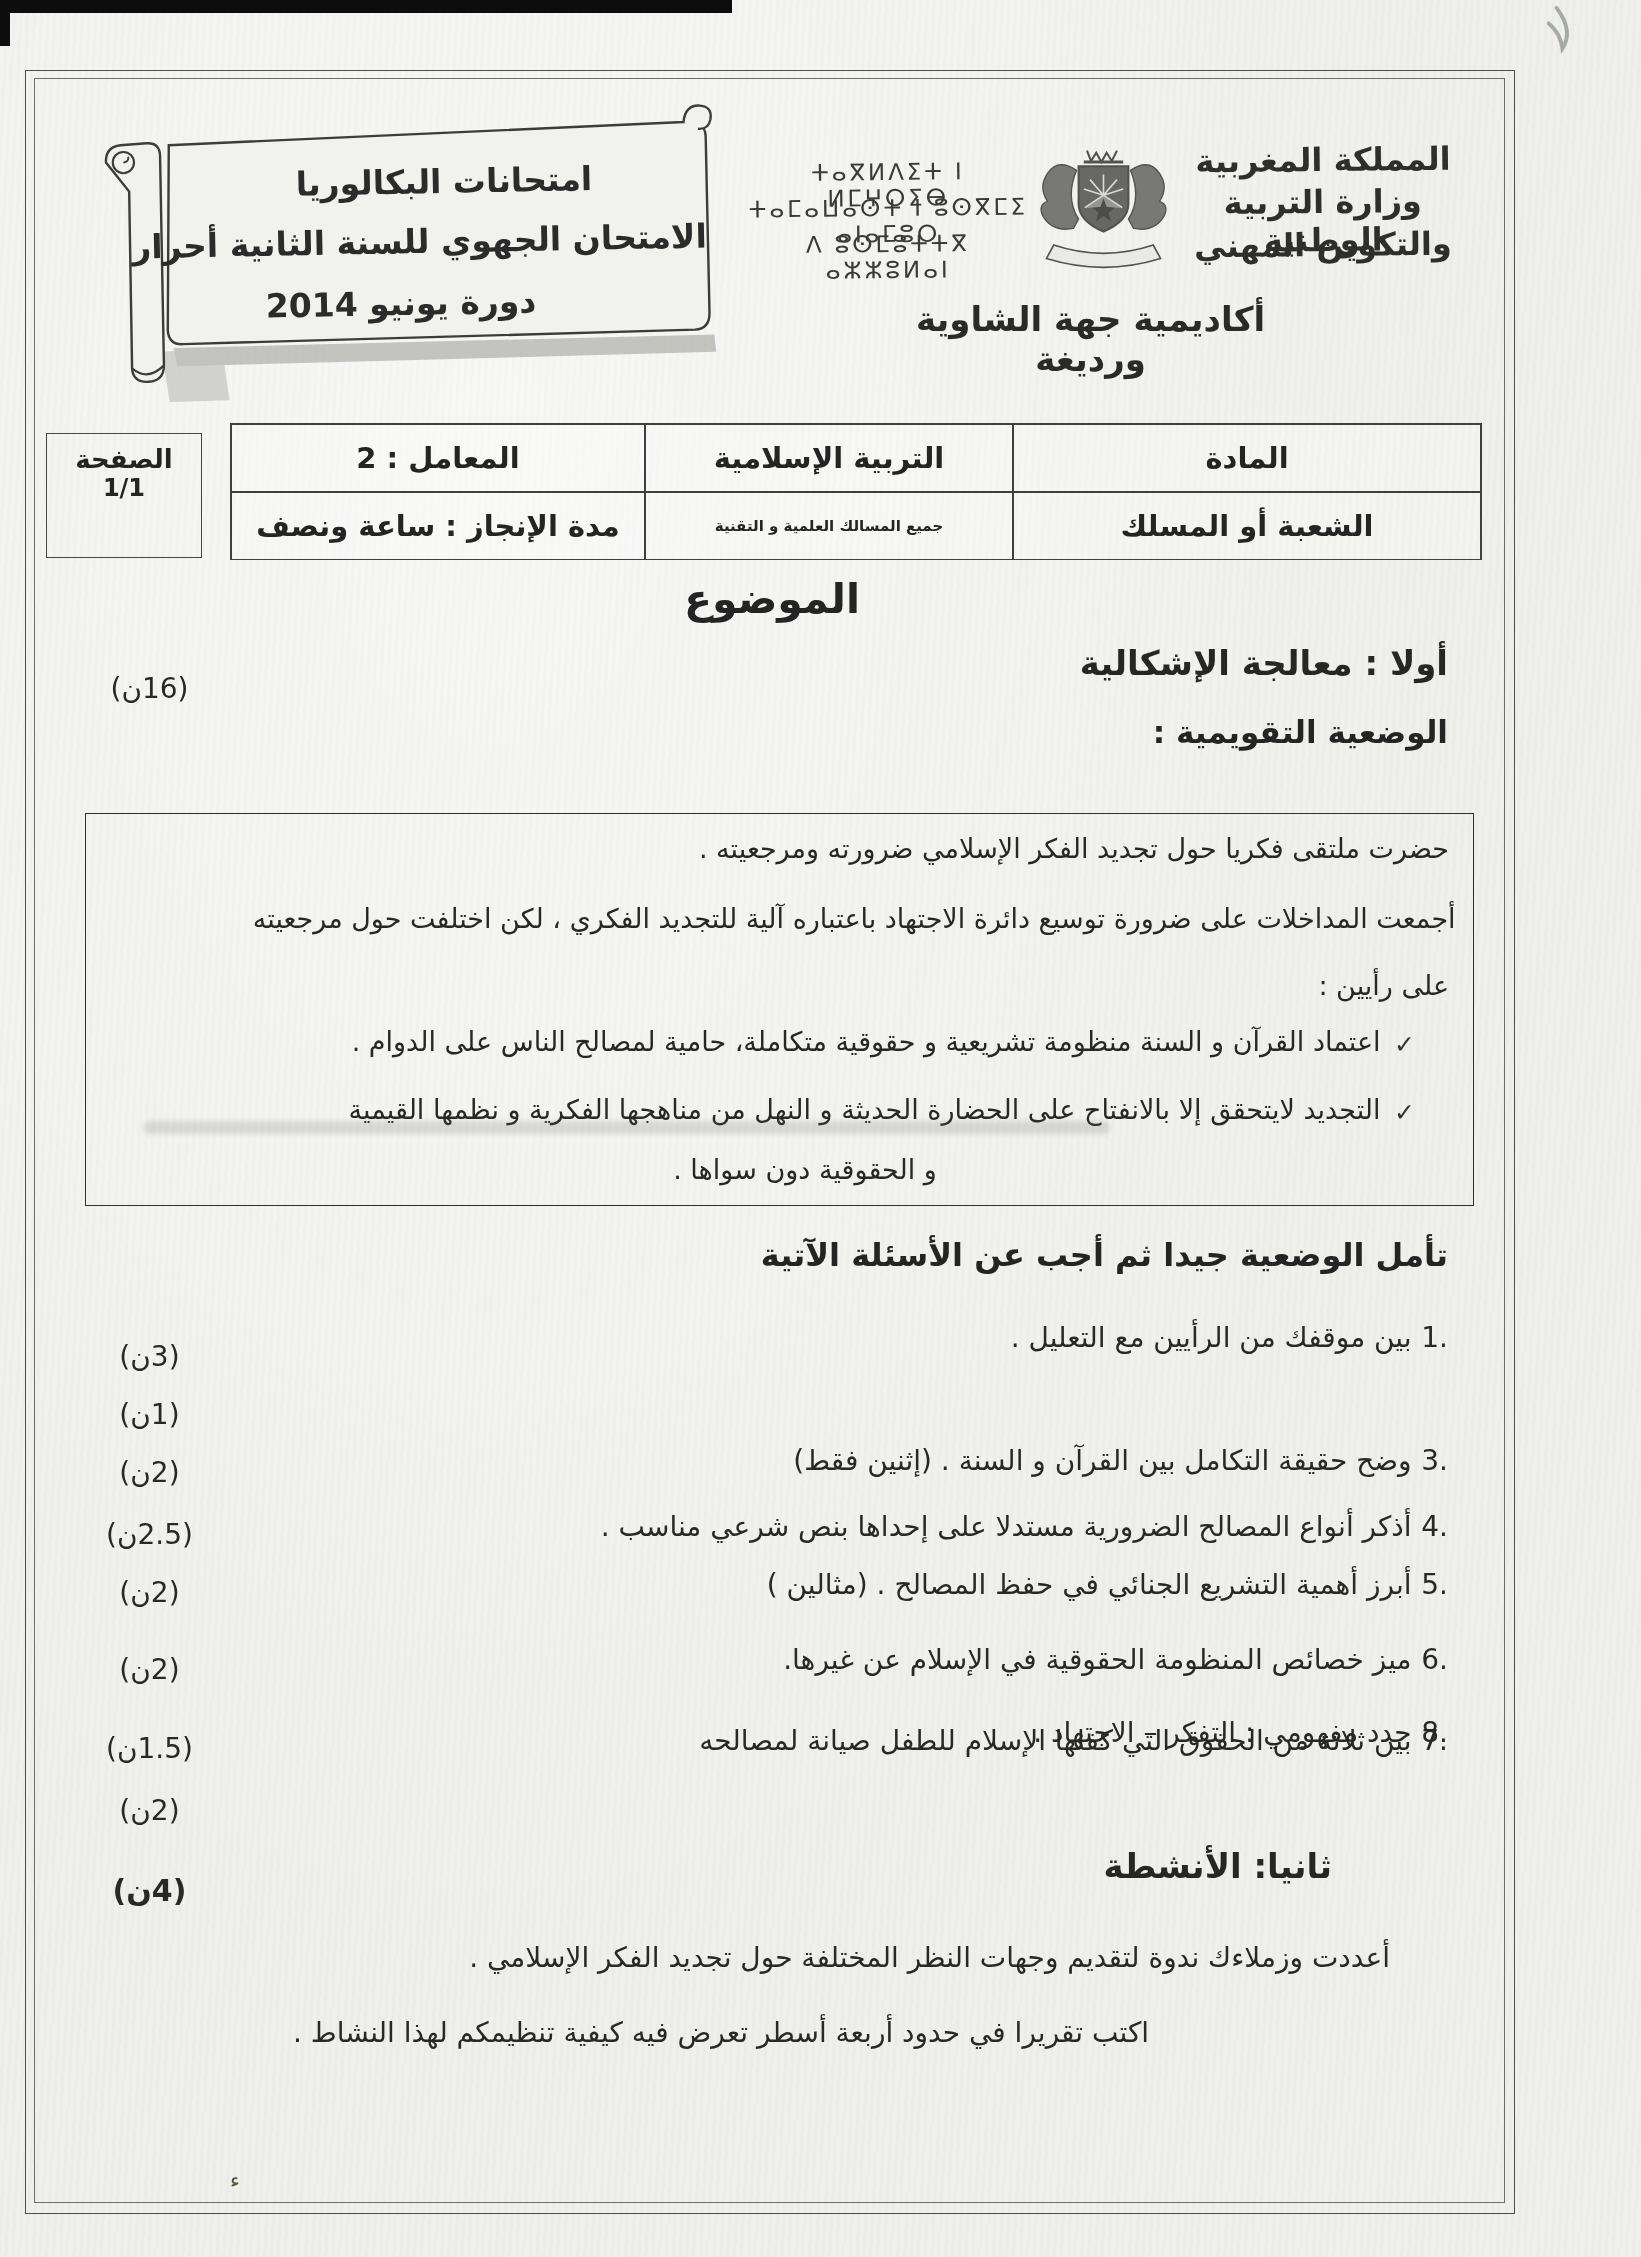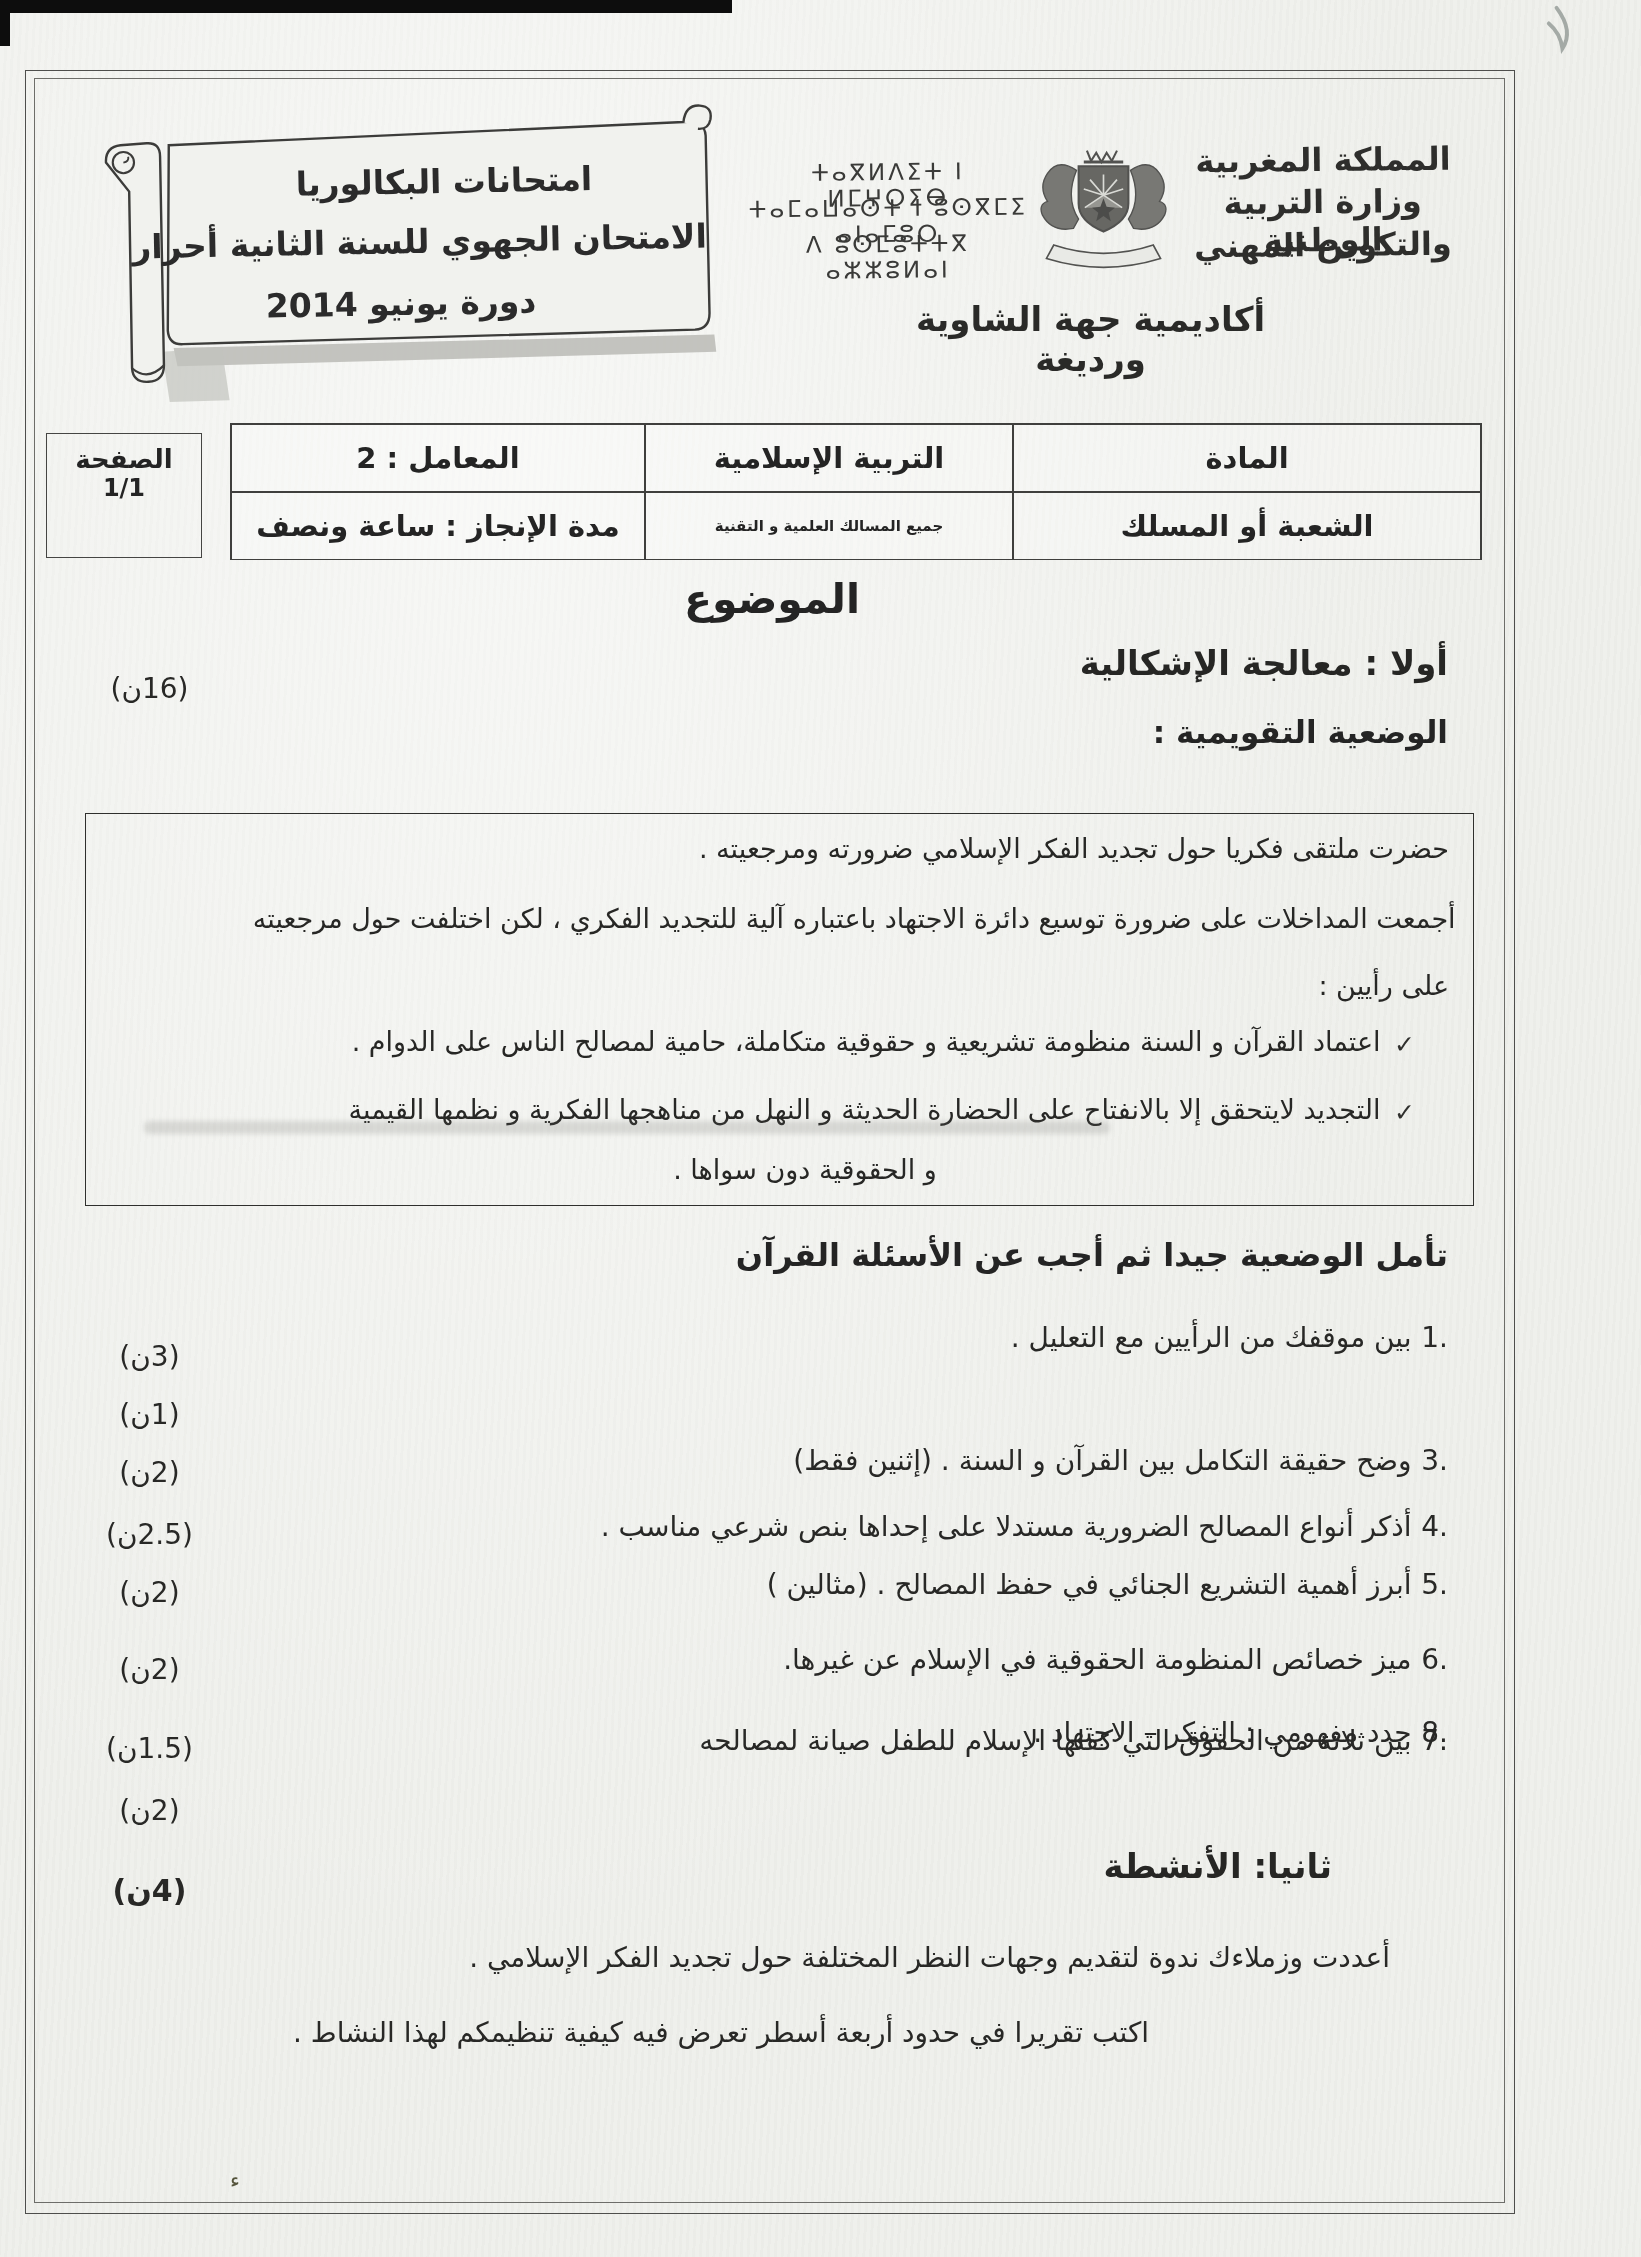--- a/index.html
+++ b/index.html
@@ -124,21 +124,21 @@
     <div class="boxp rt nw" style="right:58px;top:212px;text-align:right;" dir="rtl">
       <span class="check">✓</span><span>اعتماد القرآن و السنة منظومة تشريعية و حقوقية متكاملة، حامية لمصالح الناس على الدوام .</span>
     </div>
     <div class="boxp rt nw" style="right:58px;top:280px;" dir="rtl">
       <span class="check">✓</span><span>التجديد لايتحقق إلا بالانفتاح على الحضارة الحديثة و النهل من مناهجها الفكرية و نظمها القيمية</span>
     </div>
     <div class="boxp ctr nw" style="left:526px;top:340px;width:386px;" dir="rtl">و الحقوقية دون سواها .</div>
     <div class="abs smudge" style="left:58px;top:307px;width:966px;height:12.6px;"></div>
   </div>
 
-  <div class="abs b rt nw" style="right:193px;top:1236px;font-size:32px;" dir="rtl">تأمل الوضعية جيدا ثم أجب عن الأسئلة القرآن</div>
+  <div class="abs b rt nw" style="right:193px;top:1236px;font-size:32px;" dir="rtl">تأمل الوضعية جيدا ثم أجب عن الأسئلة الآتية</div>
 
   <div class="abs qline rt nw" style="right:193px;top:1321px;" dir="rtl">
     <span class="qnum">1.</span><span>بين موقفك من الرأيين مع التعليل .</span>
   </div>
   <div class="abs qline rt nw" style="right:193px;top:1444px;" dir="rtl">
     <span class="qnum">3.</span><span>وضح حقيقة التكامل بين القرآن و السنة .  (إثنين فقط)</span>
   </div>
   <div class="abs qline rt nw" style="right:193px;top:1510px;" dir="rtl">
     <span class="qnum">4.</span><span>أذكر أنواع المصالح الضرورية مستدلا على إحداها بنص شرعي مناسب .</span>
   </div>

